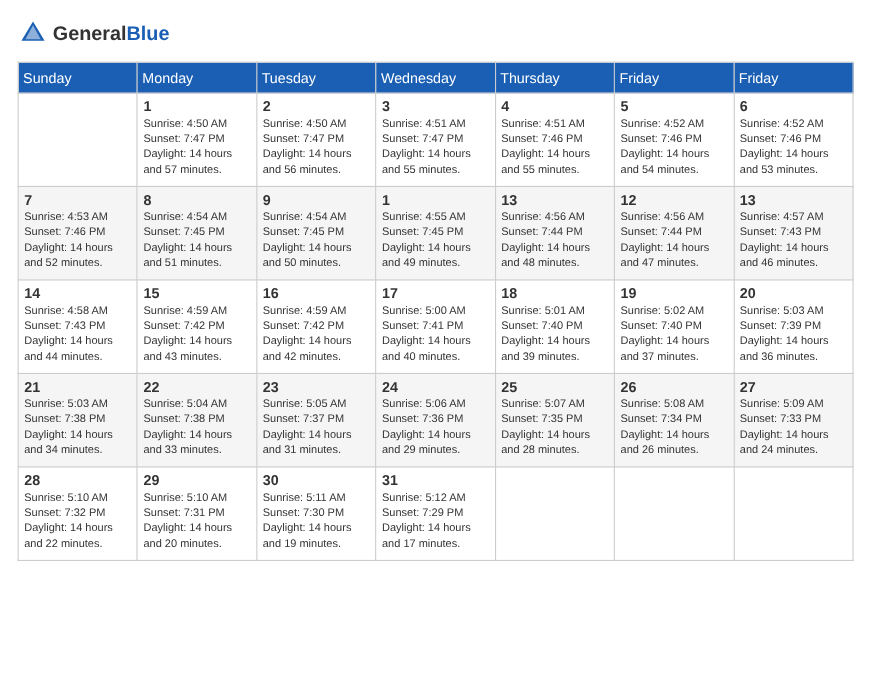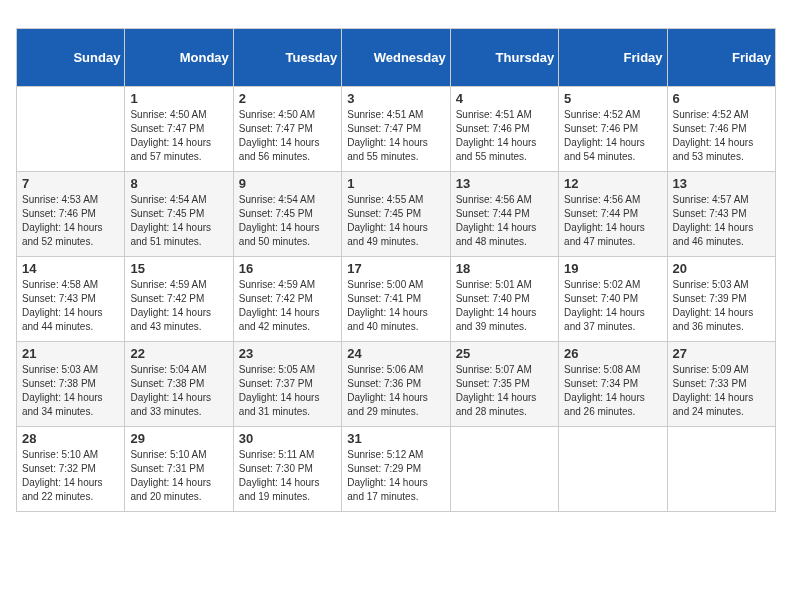--- a/index.html
+++ b/index.html
@@ -52,23 +52,23 @@
       width: 100%;
       border-collapse: collapse;
       table-layout: fixed;
     }
     thead tr {
       background-color: #1a5fb4;
     }
     thead th {
       color: #fff;
       font-size: 13px;
-      font-weight: bold;
-      padding: 21px 4px;
-      text-align: right;
+      font-weight: normal;
+      padding: 6px 4px;
+      text-align: left;
       border: 1px solid #ccc;
     }
     tbody td {
       border: 1px solid #ccc;
       vertical-align: top;
       padding: 4px 5px;
       font-size: 10.5px;
       color: #333;
       height: 85px;
     }
@@ -90,20 +90,29 @@
       background-color: #f5f5f5;
     }
     .empty-cell {
       background-color: #fff !important;
     }
   </style>
 </head>
 <body>
 
 <div class="header">
+  <div class="logo">
+    <svg class="logo-icon" viewBox="0 0 40 40">
+      <polygon points="20,5 35,30 5,30" fill="#1a5fb4"></polygon>
+      <polygon points="20,10 30,28 10,28" fill="#fff" opacity="0.5"></polygon>
+    </svg>
+    <div>
+      <span class="logo-text-general">General</span><span class="logo-text-blue">Blue</span>
+    </div>
+  </div>
 </div>
 
 <table>
   <thead>
     <tr>
     <th>Sunday</th>
         <th>Monday</th>
         <th>Tuesday</th>
         <th>Wednesday</th>
         <th>Thursday</th>

